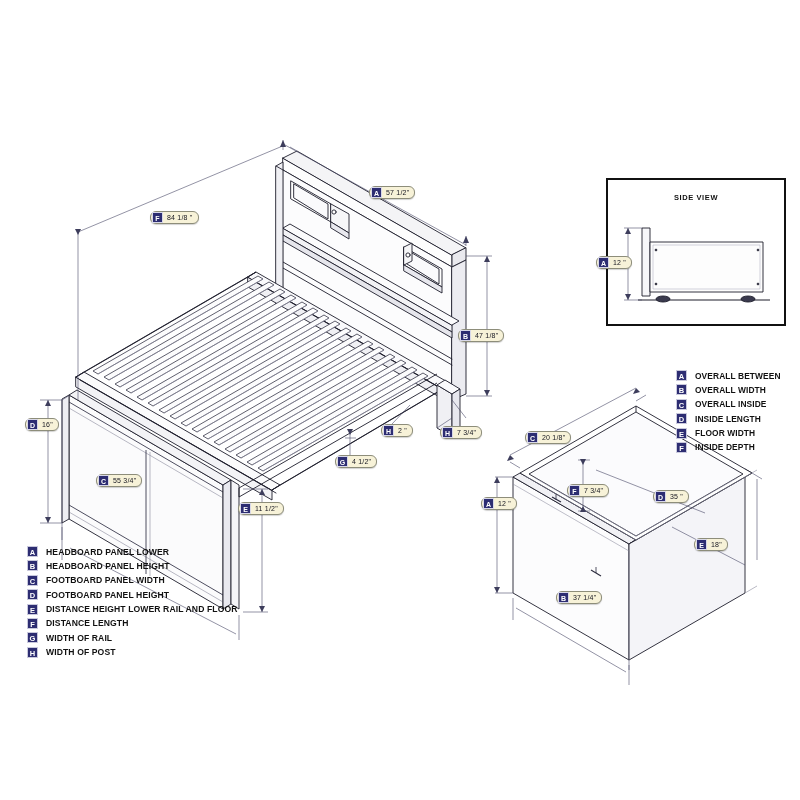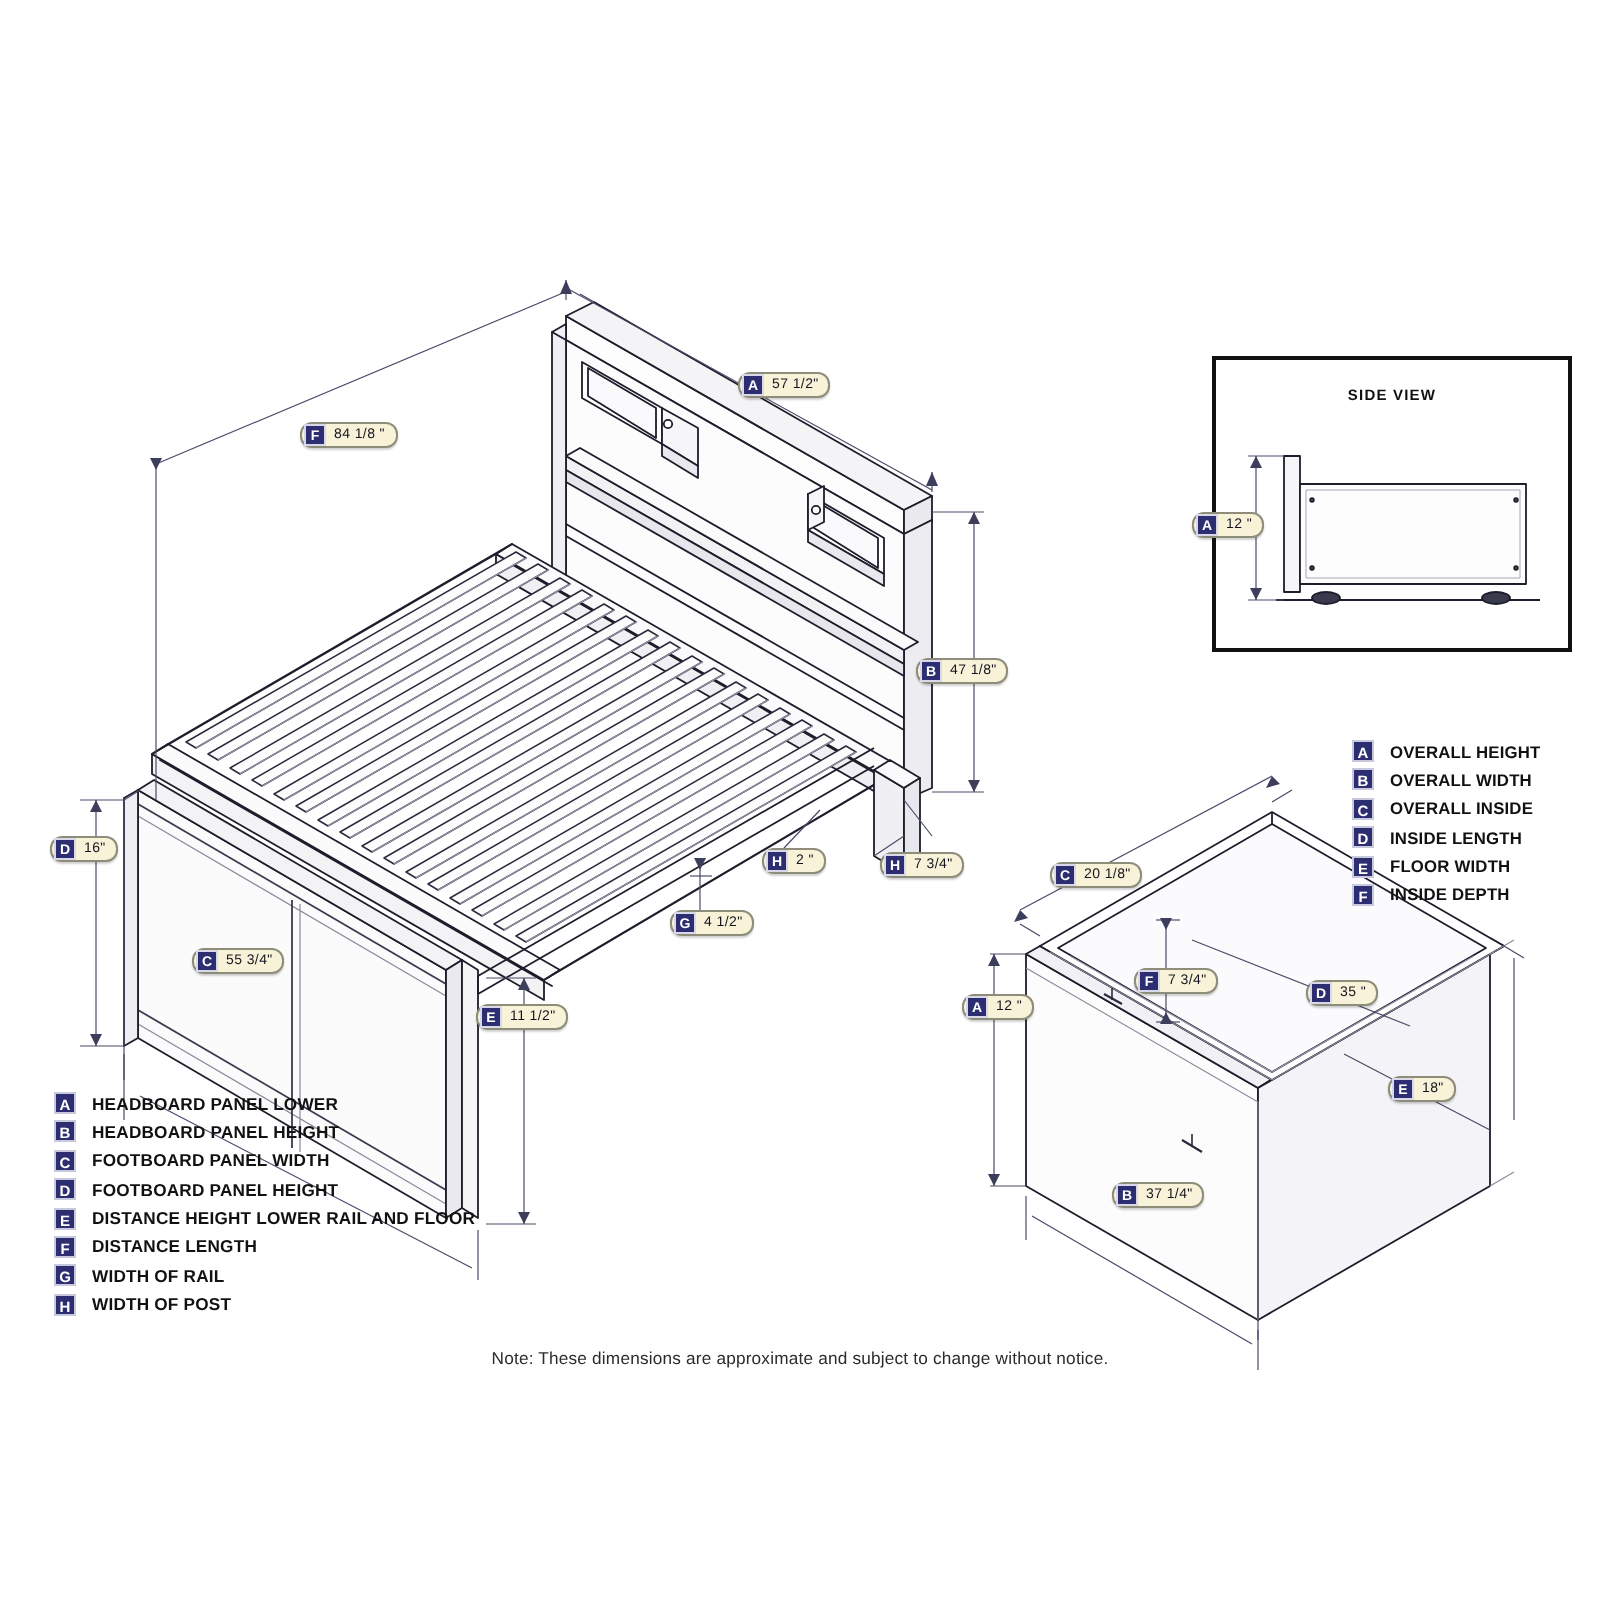--- a/index.html
+++ b/index.html
@@ -480,21 +480,21 @@
     </div>
     <div class="legend-row">
       <span class="tag">H</span>
       <span class="lbl">WIDTH OF POST</span>
     </div>
   </div>
 
   <div class="legend" id="legend-right" style="left:676px;top:370px;">
     <div class="legend-row">
       <span class="tag">A</span>
-      <span class="lbl">OVERALL HEIGHT</span>
+      <span class="lbl">OVERALL BETWEEN</span>
     </div>
     <div class="legend-row">
       <span class="tag">B</span>
       <span class="lbl">OVERALL WIDTH</span>
     </div>
     <div class="legend-row">
       <span class="tag">C</span>
       <span class="lbl">OVERALL INSIDE</span>
     </div>
     <div class="legend-row">
@@ -504,15 +504,14 @@
     <div class="legend-row">
       <span class="tag">E</span>
       <span class="lbl">FLOOR WIDTH</span>
     </div>
     <div class="legend-row">
       <span class="tag">F</span>
       <span class="lbl">INSIDE DEPTH</span>
     </div>
   </div>
 
-  <div id="note">Note:  These dimensions are approximate and subject to change without notice.</div>
 
 </div>
 
 </body></html>

